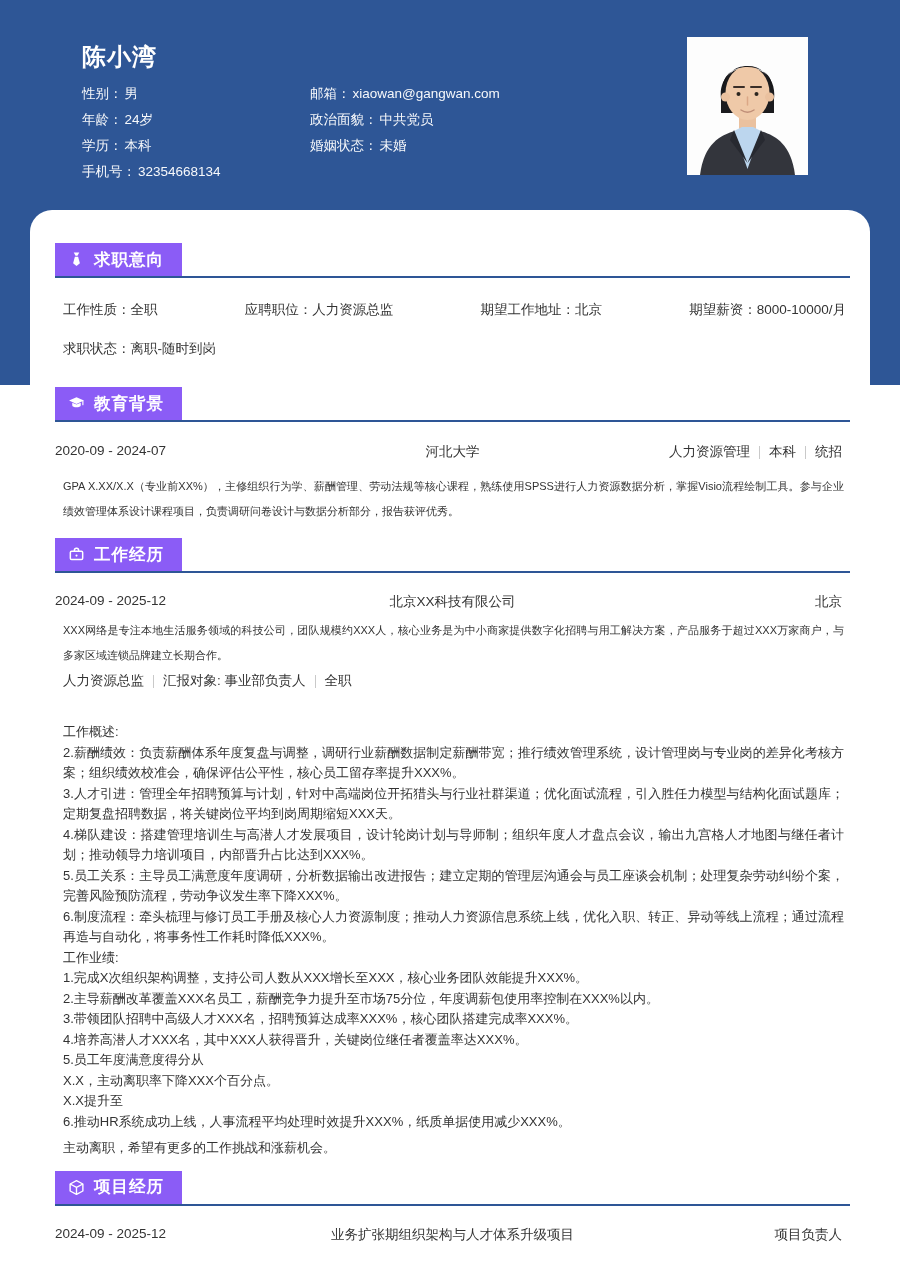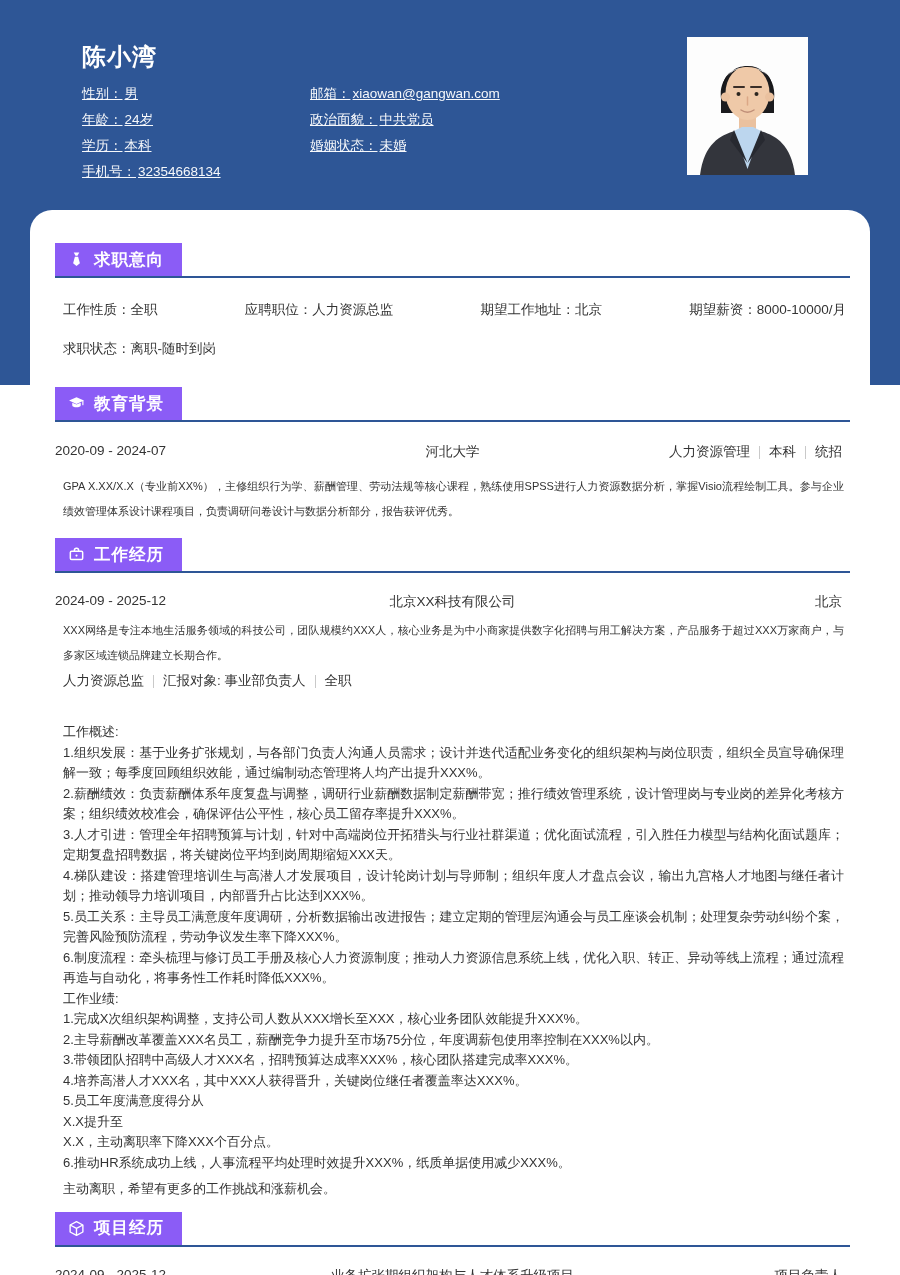--- a/index.html
+++ b/index.html
@@ -7,21 +7,21 @@
   .page {
     position:relative; width:900px; height:1275px; overflow:hidden;
     background:#ffffff; color:#333333;
     font-family:"Liberation Sans","DejaVu Sans",sans-serif;
   }
   .header-bg { position:absolute; top:0; left:0; width:900px; height:385px; background:#2e5696; }
   .name { position:absolute; left:82px; top:41px; font-size:24px; font-weight:700; color:#ffffff; letter-spacing:1px; }
   .info-col { position:absolute; top:81px; color:rgba(255,255,255,0.96); font-size:13.5px; }
   .info-col.left { left:82px; }
   .info-col.right { left:310px; }
-  .info-row { height:26px; line-height:26px; white-space:nowrap;text-decoration:underline; }
+  .info-row { height:26px; line-height:26px; white-space:nowrap; }
   .info-label { margin-right:2px; }
   .photo { position:absolute; left:687px; top:37px; width:121px; height:138px; overflow:hidden; }
   .photo svg { display:block; width:100%; height:100%; }
 
   .card {
     position:absolute; top:210px; left:30px; width:840px; height:1065px;
     background:#ffffff; border-radius:22px 22px 0 0; padding:33px 20px 0 25px;
   }
 
   .section-header { border-bottom:2px solid #2e5696; }
@@ -169,37 +169,36 @@
     <div class="tags-row">
       <span>人力资源总监</span>
       <span class="sep"></span>
       <span>汇报对象: 事业部负责人</span>
       <span class="sep"></span>
       <span>全职</span>
     </div>
 
     <div class="block mt-overview">
       <div>工作概述:</div>
-      <div>1.组织发展：基于业务扩张规划，与各部门负责人沟通人员需求；设计并迭代适配业务变化的组织架构与岗位职责，组织全员宣导确保理解一致；每季度回顾组织效能，通过编制动态管理将人均产出提升XXX%。</div>
       <div>2.薪酬绩效：负责薪酬体系年度复盘与调整，调研行业薪酬数据制定薪酬带宽；推行绩效管理系统，设计管理岗与专业岗的差异化考核方案；组织绩效校准会，确保评估公平性，核心员工留存率提升XXX%。</div>
       <div>3.人才引进：管理全年招聘预算与计划，针对中高端岗位开拓猎头与行业社群渠道；优化面试流程，引入胜任力模型与结构化面试题库；定期复盘招聘数据，将关键岗位平均到岗周期缩短XXX天。</div>
       <div>4.梯队建设：搭建管理培训生与高潜人才发展项目，设计轮岗计划与导师制；组织年度人才盘点会议，输出九宫格人才地图与继任者计划；推动领导力培训项目，内部晋升占比达到XXX%。</div>
       <div>5.员工关系：主导员工满意度年度调研，分析数据输出改进报告；建立定期的管理层沟通会与员工座谈会机制；处理复杂劳动纠纷个案，完善风险预防流程，劳动争议发生率下降XXX%。</div>
       <div>6.制度流程：牵头梳理与修订员工手册及核心人力资源制度；推动人力资源信息系统上线，优化入职、转正、异动等线上流程；通过流程再造与自动化，将事务性工作耗时降低XXX%。</div>
     </div>
 
     <div class="block mt-achv">
       <div>工作业绩:</div>
       <div>1.完成X次组织架构调整，支持公司人数从XXX增长至XXX，核心业务团队效能提升XXX%。</div>
       <div>2.主导薪酬改革覆盖XXX名员工，薪酬竞争力提升至市场75分位，年度调薪包使用率控制在XXX%以内。</div>
       <div>3.带领团队招聘中高级人才XXX名，招聘预算达成率XXX%，核心团队搭建完成率XXX%。</div>
       <div>4.培养高潜人才XXX名，其中XXX人获得晋升，关键岗位继任者覆盖率达XXX%。</div>
       <div>5.员工年度满意度得分从</div>
+      <div>X.X，主动离职率下降XXX个百分点。</div>
       <div>X.X提升至</div>
-      <div>X.X，主动离职率下降XXX个百分点。</div>
       <div>6.推动HR系统成功上线，人事流程平均处理时效提升XXX%，纸质单据使用减少XXX%。</div>
     </div>
 
     <div class="mt-leave">主动离职，希望有更多的工作挑战和涨薪机会。</div>
 
     <div class="section-header mt-proj-header">
       <div class="section-tab">
         <span class="tab-icon">
           <svg viewBox="0 0 16 16">
               <path d="M8 1.6 14 4.7 V11.3 L8 14.4 2 11.3 V4.7 Z" fill="none" stroke="#fff" stroke-width="1.3" stroke-linejoin="round"></path>

